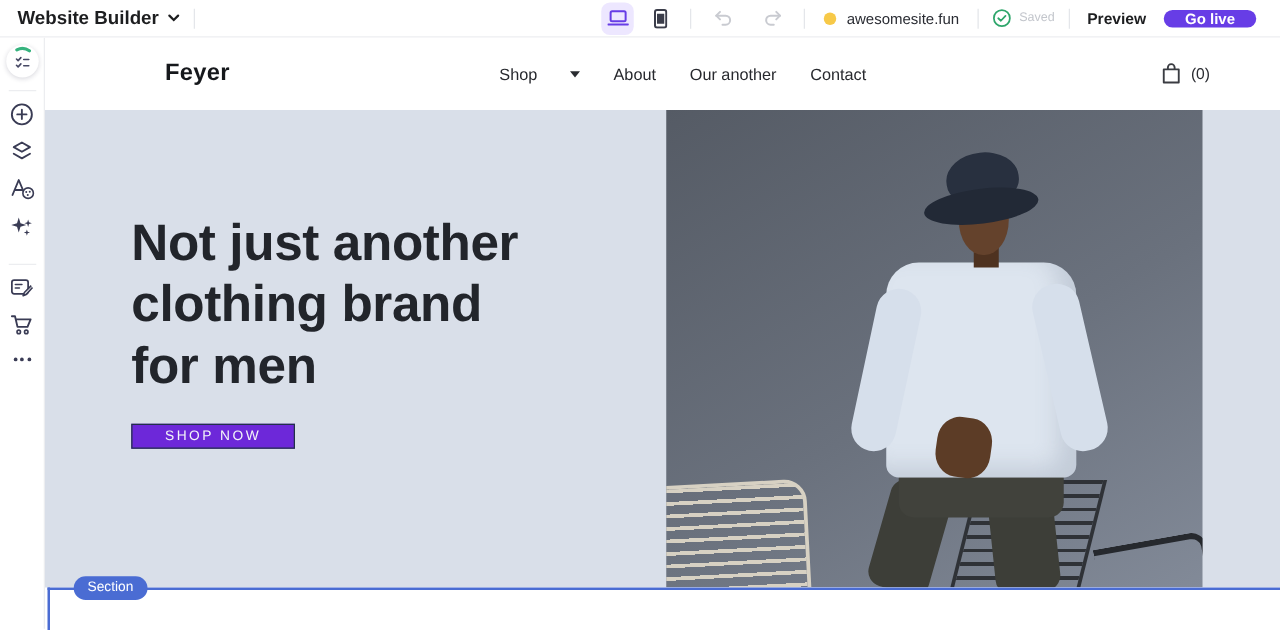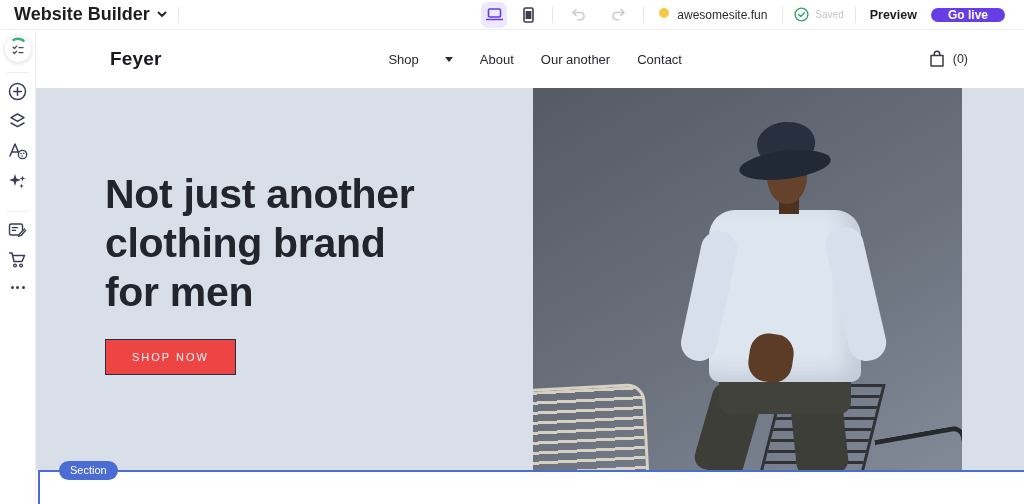--- a/index.html
+++ b/index.html
@@ -3,29 +3,29 @@
 <meta charset="utf-8">
 <style>
   * { margin:0; padding:0; box-sizing:border-box; }
   html,body { width:1024px; height:504px; overflow:hidden; background:#fff;
               font-family:"Liberation Sans", sans-serif; }
 
   
   .topbar { height:30px; display:flex; align-items:center; background:#fff;
             border-bottom:1px solid #EDEEF1; padding-left:14px; position:relative; z-index:5; }
   .builder-menu { display:flex; align-items:center; gap:7px; cursor:pointer; }
-  .builder-menu span { font-size:18px; font-weight:bold; color:#1D1E20; }
+  .builder-menu span { font-size:15px; font-weight:bold; color:#1D1E20; }
   .vdiv { width:1px; height:16px; background:#E4E6EA; margin:0 11px; }
   .topbar-spacer { flex:1; }
   .device-btn { width:26px; height:26px; border-radius:7px; display:flex;
                 align-items:center; justify-content:center; cursor:pointer; }
   .device-btn.active { background:#EDE7FF; }
   .icon-btn { width:22px; height:22px; display:flex; align-items:center;
               justify-content:center; cursor:pointer; margin:0 3px; }
-  .domain-chip { display:flex; align-items:flex-start; gap:8px; margin:0 4px; cursor:pointer; }
+  .domain-chip { display:flex; align-items:center; gap:8px; margin:0 4px; cursor:pointer; }
   .dot { width:10px; height:10px; border-radius:50%; background:#F7C948; }
   .domain-chip span { font-size:12px; color:#2A2C33; }
   .saved { display:flex; align-items:center; gap:6px; }
   .saved span { font-size:10px; color:#C3C6CC; }
   .preview { font-size:12.5px; font-weight:bold; color:#1D1E20; margin:0 14px 0 3px; cursor:pointer; }
   .golive { height:14px; border:none; border-radius:7px; background:#673DE6; color:#fff;
             font-family:"Liberation Sans",sans-serif; font-size:12px; font-weight:bold;
             padding:0 17px; margin-right:19px; cursor:pointer; }
 
   
@@ -37,38 +37,38 @@
               justify-content:center; cursor:pointer; }
   .sb-div { width:22px; height:1px; background:#ECEDF0; margin:10px 0 8px; }
   .sb-icon { width:20px; height:20px; display:flex; align-items:center; justify-content:center;
              margin-bottom:10px; cursor:pointer; }
   .more-dots { display:flex; gap:2.5px; margin-top:6px; cursor:pointer; }
   .more-dots i { width:3px; height:3px; border-radius:50%; background:#3A3C55; display:block; }
 
   
   .canvas { flex:1; background:#fff; position:relative; }
   .site-nav { height:58px; background:#fff; display:flex; align-items:center; }
-  .logo { margin-left:74px; font-size:19px; font-weight:bold; color:#16181C;
+  .logo { margin-left:96px; font-size:19px; font-weight:bold; color:#16181C;
           letter-spacing:.2px; cursor:pointer; }
   .nav-links { display:flex; align-items:center; gap:27px; margin:0 auto;
                transform:translateX(-10px); }
   .nav-links a { font-size:13px; color:#27292E; text-decoration:none; cursor:pointer; }
   .shop-link { display:flex; align-items:center; gap:26px; }
   .caret { width:0; height:0; border-left:4px solid transparent; border-right:4px solid transparent;
            border-top:5px solid #2A2C31; display:inline-block; }
   .cart-widget { display:flex; align-items:center; gap:8px; margin-right:56px; cursor:pointer; }
   .cart-widget span { font-size:12.5px; color:#2A2C31; }
 
   
   .hero { height:382px; background:#D9DFE9; position:relative; overflow:hidden;text-decoration:underline; }
   .hero h1 { position:absolute; left:69px; top:82px; width:380px;
              font-size:41px; line-height:1.19; font-weight:600; color:#22252B;
              white-space:pre-line; letter-spacing:-.3px; }
-  .cta { position:absolute; left:69px; top:251px; height:36px; padding:0 26px;
-         background:#ef4444; border:1px solid #223049; color:#F2F4F8;
+  .cta { position:absolute; left:69px; top:251px; height:20px; padding:0 26px;
+         background:#6d28d9; border:1px solid #223049; color:#F2F4F8;
          font-family:"Liberation Sans",sans-serif; font-size:11px; letter-spacing:2px;
          cursor:pointer; }
 
   
   .photo { position:absolute; left:497px; top:0; width:429px; height:382px; overflow:hidden;
            background:linear-gradient(150deg,#555B65 0%,#6A717D 55%,#828A98 100%); }
   .photo * { position:absolute; }
   .stool { left:238px; top:296px; width:104px; height:86px; transform:skewX(-14deg);
            background:repeating-linear-gradient(180deg,#2F3237 0 3px,rgba(0,0,0,0) 3px 11px);
            border-left:3px solid #2F3237; border-right:3px solid #2F3237; }

